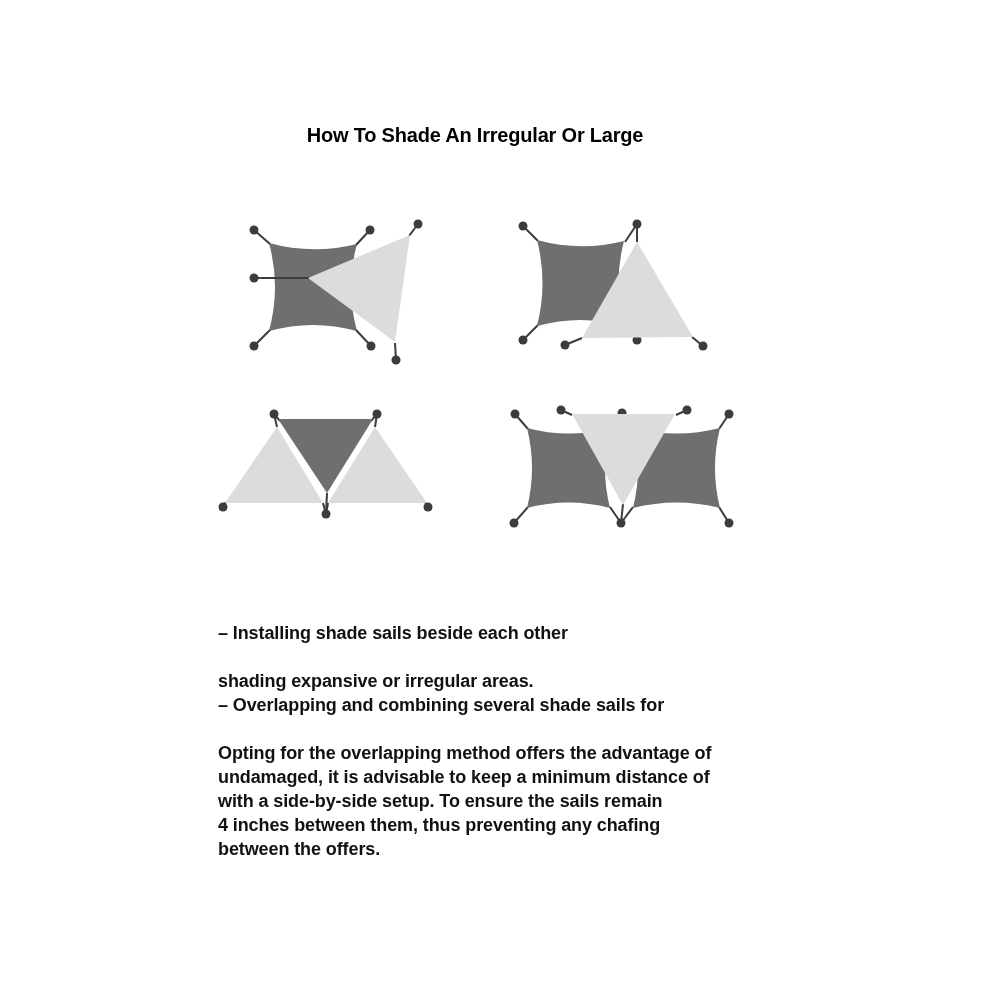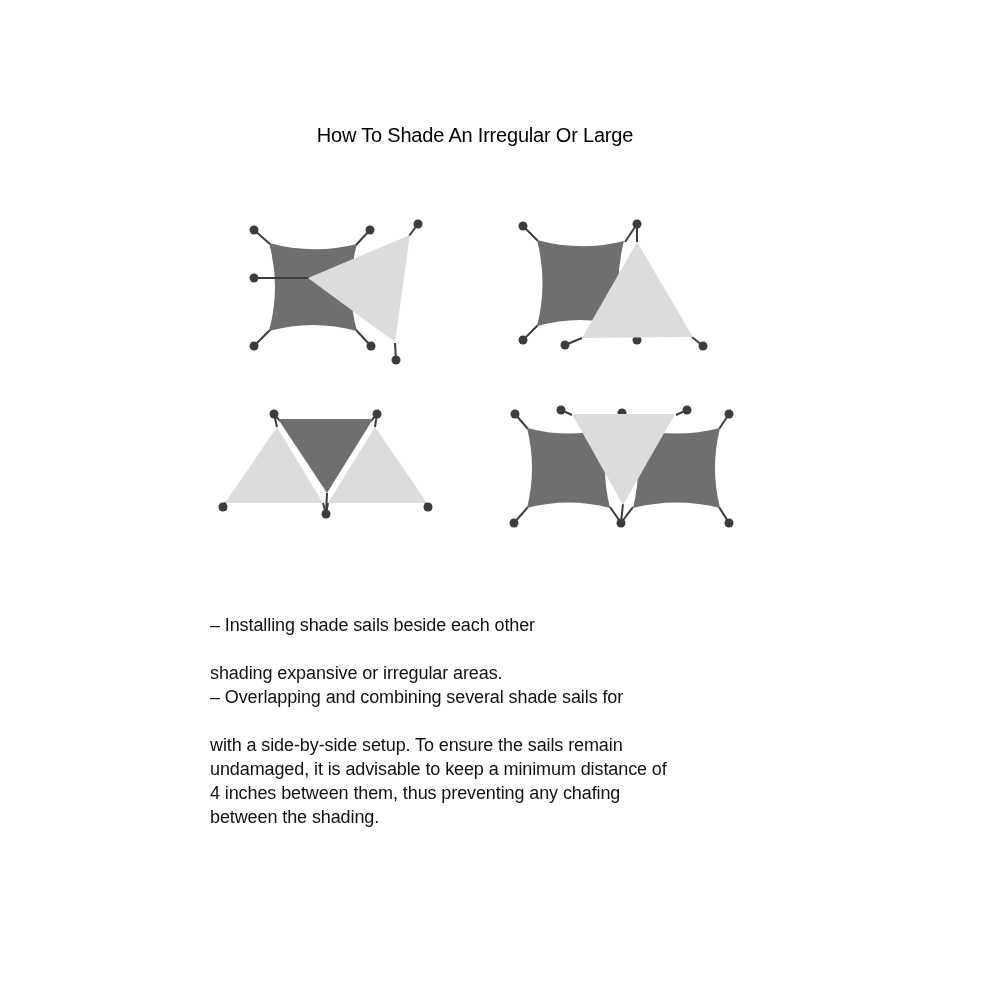--- a/index.html
+++ b/index.html
@@ -1,27 +1,27 @@
 <!DOCTYPE html>
 <html><head>
 <meta charset="utf-8">
 <style>
   html,body{margin:0;padding:0;background:#ffffff;}
   body{font-family:"Liberation Sans","DejaVu Sans",sans-serif;}
   .page{position:relative;width:1000px;height:1000px;background:#ffffff;overflow:hidden;}
   .title{position:absolute;left:175px;top:123px;width:600px;text-align:center;
-         font-weight:400;font-size:20px;line-height:24px;color:#000;letter-spacing:-0.2px;}
+         font-weight:700;font-size:20px;line-height:24px;color:#000;letter-spacing:-0.2px;}
   .diagram{position:absolute;}
   #d1{left:220px;top:200px;}
   #d2{left:500px;top:200px;}
   #d3{left:210px;top:390px;}
   #d4{left:490px;top:390px;}
   .body-text{position:absolute;left:210px;top:613px;width:600px;
              font-size:18px;line-height:24px;color:#111;letter-spacing:-0.1px;}
-  .body-text .para{margin:0;}
+  .body-text .para{margin:8px;font-weight:bold;}
   .body-text .para + .para{margin-top:24px;}
 </style>
 </head>
 <body>
 
 <div class="page">
 
   <div class="title">
     <div>How To Shade An Irregular Or Large</div>
   </div>
@@ -127,20 +127,21 @@
 
   <div class="body-text">
     <div class="para">
       <div>– Installing shade sails beside each other</div>
     </div>
     <div class="para">
       <div>shading expansive or irregular areas.</div>
       <div>– Overlapping and combining several shade sails for</div>
     </div>
     <div class="para">
+      <div>Opting for the overlapping method offers the advantage of</div>
+      <div>undamaged, it is advisable to keep a minimum distance of</div>
       <div>with a side-by-side setup. To ensure the sails remain</div>
-      <div>undamaged, it is advisable to keep a minimum distance of</div>
       <div>4 inches between them, thus preventing any chafing</div>
-      <div>between the shading.</div>
+      <div>between the offers.</div>
     </div>
   </div>
 
 </div>
 
 </body></html>

